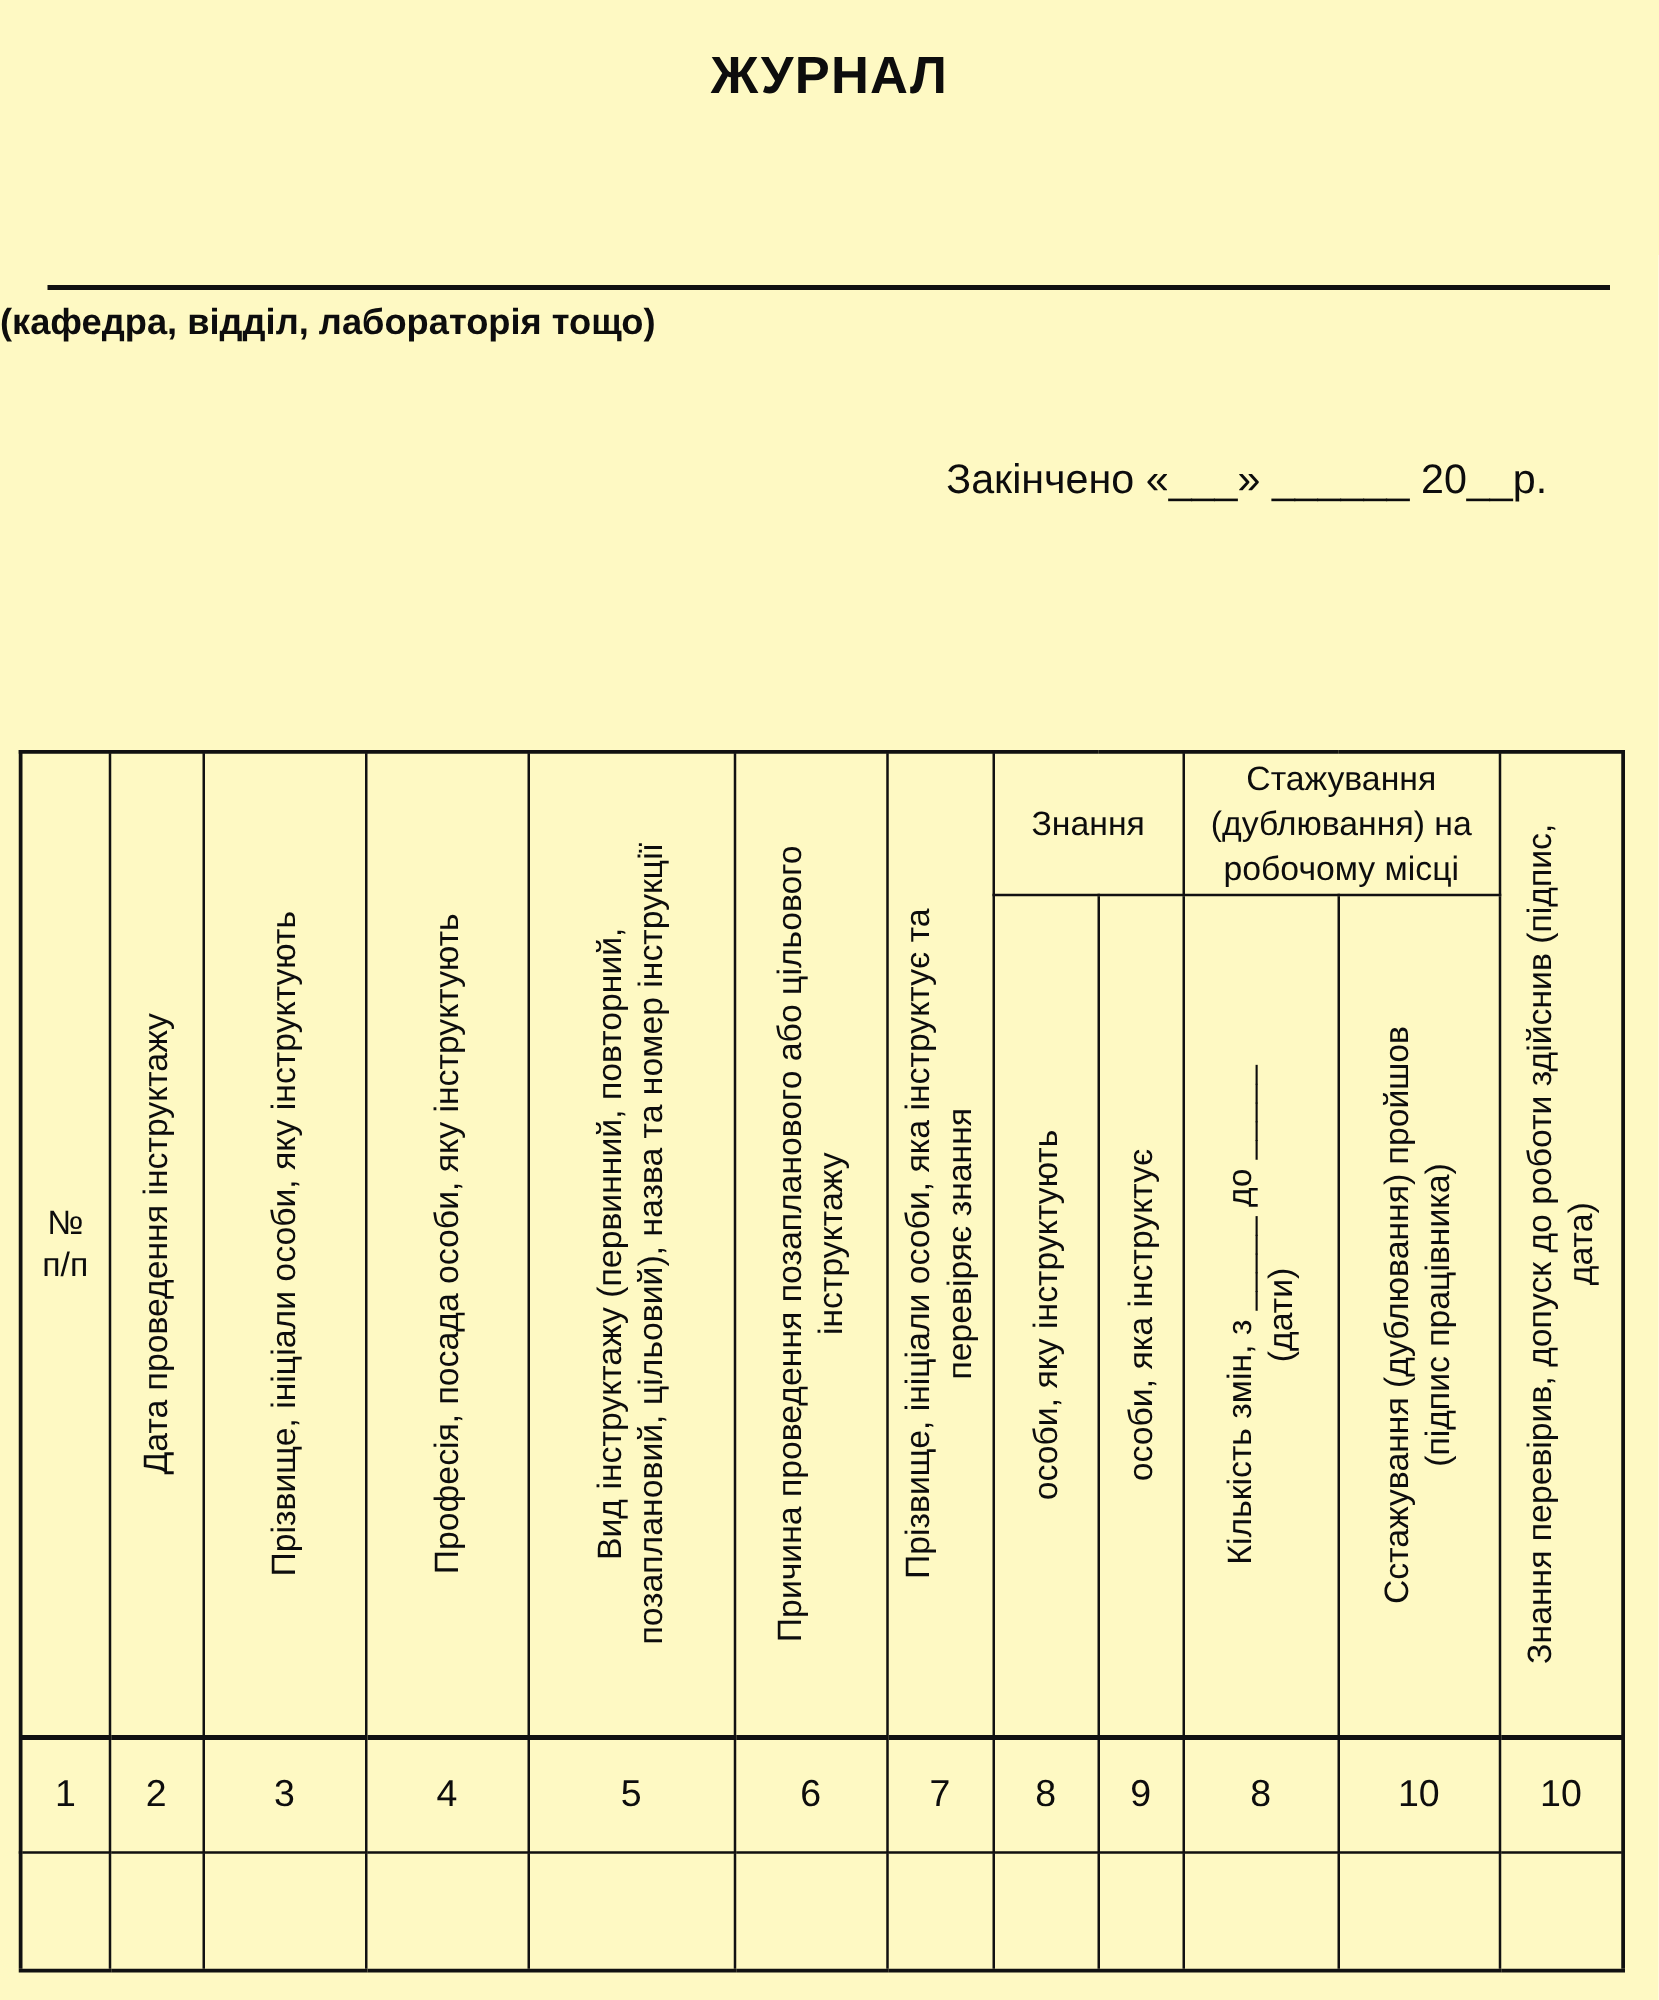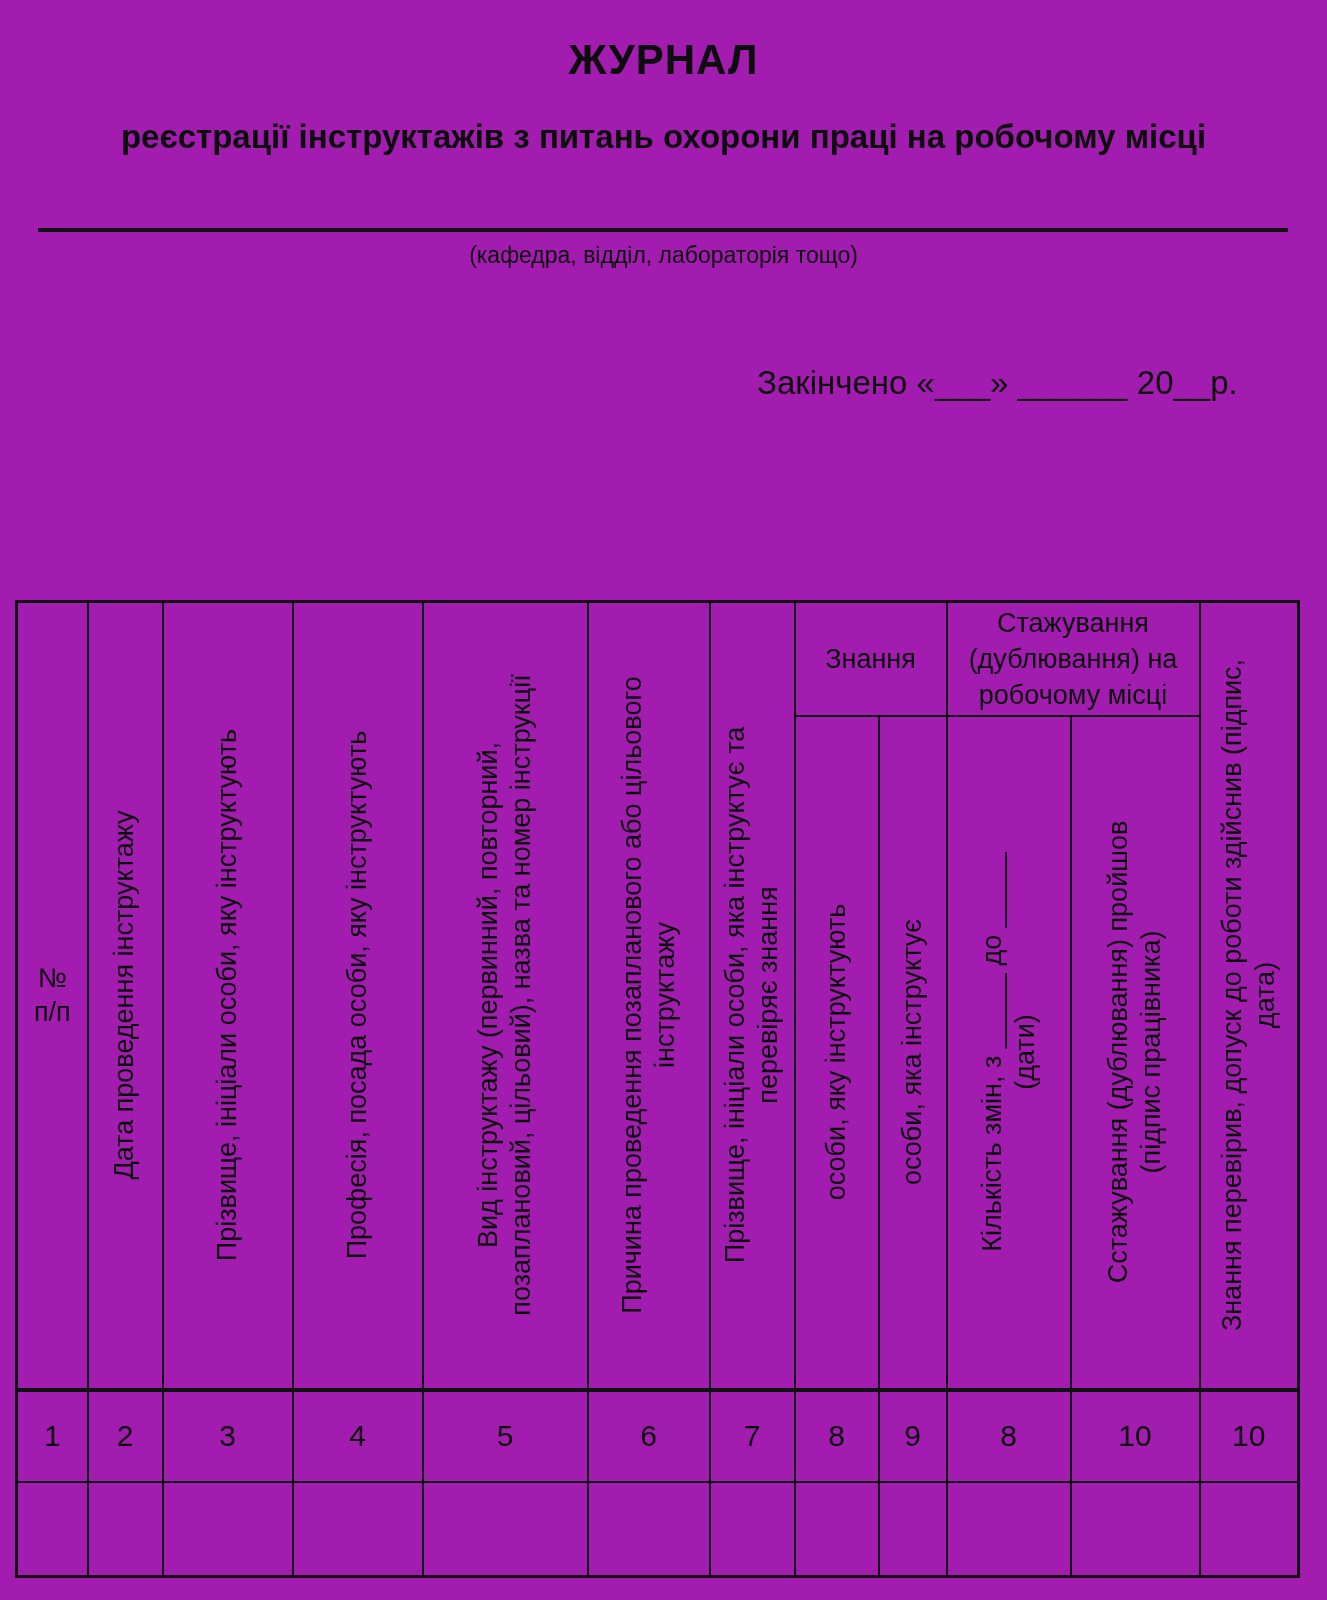--- a/index.html
+++ b/index.html
@@ -1,43 +1,42 @@
 <!DOCTYPE html>
 <html><head>
 <meta charset="utf-8">
 <style>
   * { margin: 0; padding: 0; box-sizing: border-box; }
   html, body { background: #ffffff; }
   .page {
     position: relative;
     width: 1327px;
     height: 1600px;
-    background: #a21caf;
+    background: #fef9c3;
     color: #0d0d0d;
     font-family: "Liberation Sans", "DejaVu Sans", sans-serif;
     overflow: hidden;
   }
   .title {
     position: absolute; top: 36px; left: 0; right: 0;
     text-align: center;
     font-size: 42px; font-weight: bold; letter-spacing: 1px;
   }
   .subtitle {
     position: absolute; top: 118px; left: 0; right: 0;
     text-align: center;
     font-size: 33px; font-weight: bold;
   }
   .dept-line {
     position: absolute; top: 228px; left: 38px; width: 1250px;
     border-top: 4px solid #111;
   }
   .caption {
     position: absolute; top: 242px; left: 0; right: 0;
-    text-align: center;
-    font-size: 23px; font-weight: normal;
+    font-size: 29px; font-weight: bold;
   }
   .dates {
     position: absolute; top: 360px; left: 757px;
     font-size: 33px; line-height: 46px;
     white-space: nowrap;
   }
   table.journal {
     position: absolute; top: 600px; left: 15px;
     border-collapse: collapse;
     table-layout: fixed;
@@ -83,21 +82,20 @@
   }
   tr.re td { border-bottom: 3px solid #111; }
 </style>
 </head>
 <body>
 
 <div class="page">
 
   <div class="title">ЖУРНАЛ</div>
 
-  <div class="subtitle">реєстрації інструктажів з питань охорони праці на робочому місці</div>
 
   <div class="dept-line"></div>
 
   <div class="caption">(кафедра, відділ, лабораторія тощо)</div>
 
   <div class="dates">
     <div>Закінчено «___» ______ 20__р.</div>
   </div>
 
   <table class="journal">

